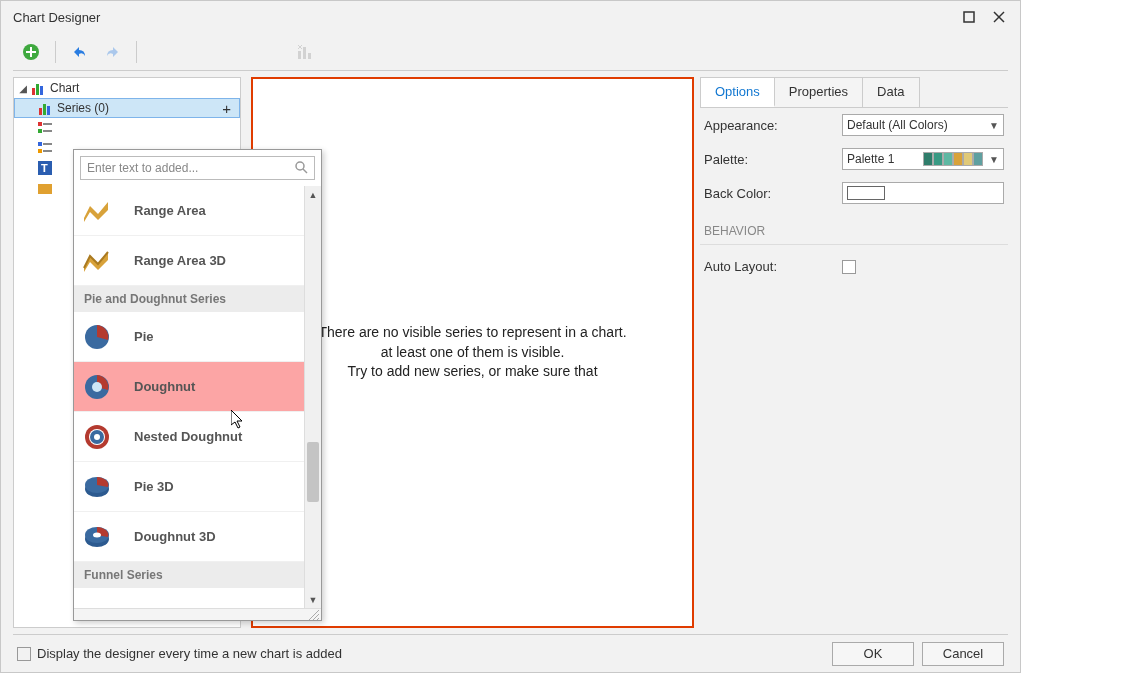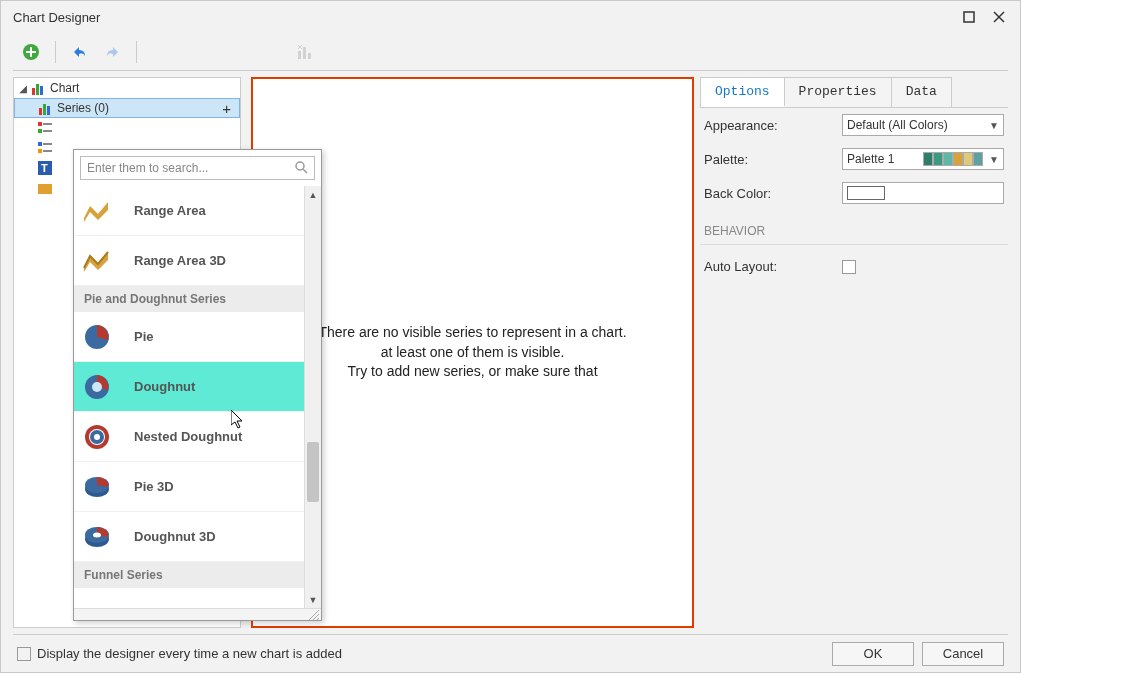--- a/index.html
+++ b/index.html
@@ -107,21 +107,20 @@
     margin-bottom: 6px;
     display: flex;
     flex-direction: column;
   }
   .tabs {
     display: flex;
     border: 1px solid #ccc;
     border-bottom: none;
     background: #4c1d95;
     width: fit-content;
-    font-family: Liberation Mono, monospace;
   }
   .tab {
     padding: 6px 14px;
     border-right: 1px solid #ccc;
     font-size: 13px;
     background: #f4f4f4;
     color: #333;
   }
   .tab:last-child { border-right: none; }
   .tab.active { background: #fff; color: #1177d1; border-bottom: 2px solid #fff; }
@@ -217,21 +216,21 @@
     align-items: center;
     padding-left: 8px;
     gap: 22px;
     border-bottom: 1px solid #f0f0f0;
     font-size: 13px;
     font-weight: 600;
     color: #555;
     margin-right: 17px;
   }
   .popup .list-item .iconbox { width: 30px; height: 30px; display:flex; align-items:center; justify-content:center; }
-  .popup .list-item.selected { background: #5eead4; align-items: center; }
+  .popup .list-item.selected { background: #fca5a5; align-items: center; }
   .popup .group-hdr {
     height: 26px;
     background: #ececec;
     display: flex;
     align-items: center;
     padding-left: 10px;
     font-size: 12px;
     font-weight: 600;
     color: #777;
     margin-right: 17px;
@@ -416,21 +415,21 @@
         <div class="prop-row">
           <div class="prop-label">Auto Layout:</div>
           <div style="flex:1; display:flex;">
             <span class="checkbox"></span>
           </div>
         </div>
       </div>
 
       <div class="popup">
         <div class="search">
-          <span>Enter them to search...</span>
+          <span>Enter text to added...</span>
           <span class="mag">
             <svg width="14" height="14">
                 <circle cx="6" cy="6" r="4" fill="none" stroke="#999" stroke-width="1.5"></circle>
                 <line x1="9" y1="9" x2="13" y2="13" stroke="#999" stroke-width="1.5"></line>
               </svg>
           </span>
         </div>
         <div class="list">
           <div class="list-item">
             <span class="iconbox">

